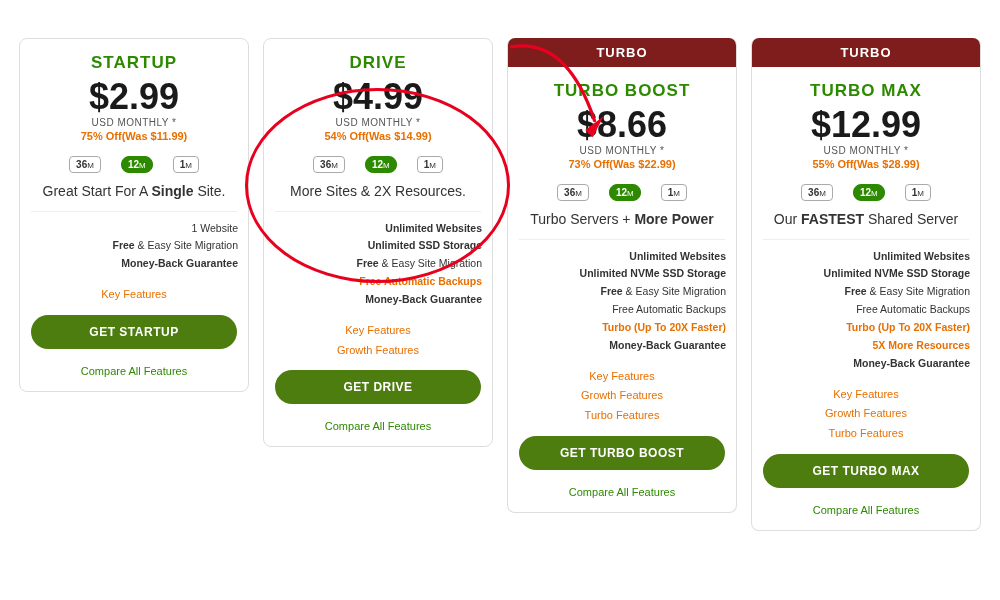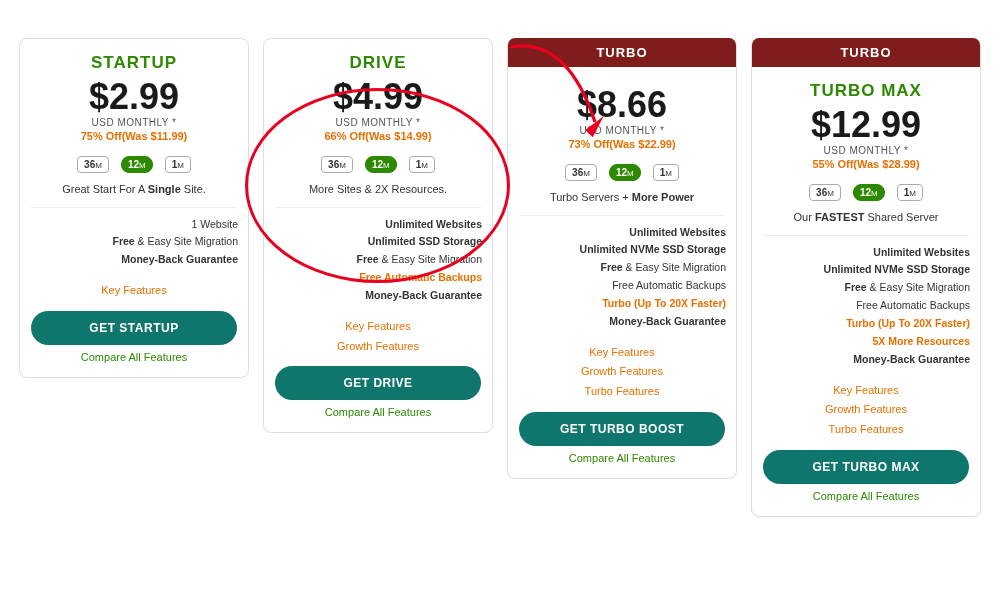--- a/index.html
+++ b/index.html
@@ -76,21 +76,21 @@
       letter-spacing: 0.5px;
     }
     .plan-discount {
       font-size: 11px;
       font-weight: 700;
       margin-bottom: 8px;
     }
     .discount-orange { color: #e87000; }
     .period-buttons {
       display: flex;
-      gap: 12px;
+      gap: 20px;
       margin: 6px 0 10px 0;
       justify-content: space-between;
     }
     .period-btn {
       border: 1px solid #aaa;
       border-radius: 4px;
       padding: 2px 6px;
       font-size: 10px;
       background: #fff;
       color: #333;
@@ -98,21 +98,21 @@
     }
     .period-btn.active {
       background: #2d8a00;
       color: #fff;
       border-color: #2d8a00;
       border-radius: 8px;
     }
     .period-num { font-weight: 700; }
     .period-unit { font-size: 8px; }
     .plan-tagline {
-      font-size: 11px;
+      font-size: 14px;
       color: #333;
       text-align: center;
       padding: 0 12px;
       margin-bottom: 8px;
     }
     .plan-tagline strong { font-weight: 900; }
     .divider {
       width: 90%;
       border: none;
       border-top: 1px solid #eee;
@@ -135,28 +135,28 @@
     .feature-link {
       display: block;
       color: #e87000;
       font-size: 11px;
       text-decoration: none;
       line-height: 1.8;
       cursor: pointer;
     }
     .cta-btn {
       display: block;
-      background: #0f766e;
+      background: #4d7c0f;
       color: #fff;
       font-weight: 900;
       font-size: 12px;
       border: none;
       border-radius: 25px;
       padding: 10px 14px;
-      margin: 10px auto 6px auto;
+      margin: 10px auto 16px auto;
       cursor: pointer;
       text-align: center;
       width: 90%;
       letter-spacing: 0.5px;
     }
     .compare-link {
       color: #2d8a00;
       font-size: 11px;
       text-decoration: none;
       cursor: pointer;
@@ -219,21 +219,21 @@
         <button class="cta-btn">GET STARTUP</button>
         <a class="compare-link" href="#">Compare All Features</a>
       </div>
     </div>
     <div class="plan-wrapper">
       <div class="plan-card">
         <div class="plan-header">
           <div class="plan-name">DRIVE</div>
           <div class="plan-price">$4.99</div>
           <div class="plan-price-sub">USD MONTHLY *</div>
-          <div class="plan-discount discount-orange"><strong>66% Off</strong>(Was $14.99)</div>
+          <div class="plan-discount discount-orange"><strong>54% Off</strong>(Was $14.99)</div>
         </div>
         <div class="period-buttons">
           <button class="period-btn"><span class="period-num">36</span><span class="period-unit">M</span></button>
           <button class="period-btn active"><span class="period-num">12</span><span class="period-unit">M</span></button>
           <button class="period-btn"><span class="period-num">1</span><span class="period-unit">M</span></button>
         </div>
         <div class="plan-tagline">More Sites &amp; 2X Resources.</div>
         <hr class="divider">
         <div class="features-list">
           <div><strong>Unlimited Websites</strong></div>
@@ -252,20 +252,21 @@
       <div class="circle-annotation"></div>
       <svg class="arrow-annotation" width="130" height="140" viewBox="0 0 130 140">
       <path d="M 20 20 Q 80 10 110 100" stroke="#e8001e" stroke-width="3.5" fill="none" stroke-linecap="round"></path>
       <polygon points="100,110 120,95 108,118" fill="#e8001e"></polygon>
     </svg>
     </div>
     <div class="plan-wrapper">
       <div class="plan-card turbo-card">
         <div class="turbo-badge">TURBO</div>
         <div class="plan-header">
+          <div class="plan-name">TURBO BOOST</div>
           <div class="plan-price">$8.66</div>
           <div class="plan-price-sub">USD MONTHLY *</div>
           <div class="plan-discount discount-orange"><strong>73% Off</strong>(Was $22.99)</div>
         </div>
         <div class="period-buttons">
           <button class="period-btn"><span class="period-num">36</span><span class="period-unit">M</span></button>
           <button class="period-btn active"><span class="period-num">12</span><span class="period-unit">M</span></button>
           <button class="period-btn"><span class="period-num">1</span><span class="period-unit">M</span></button>
         </div>
         <div class="plan-tagline">Turbo Servers + <strong>More Power</strong></div>

